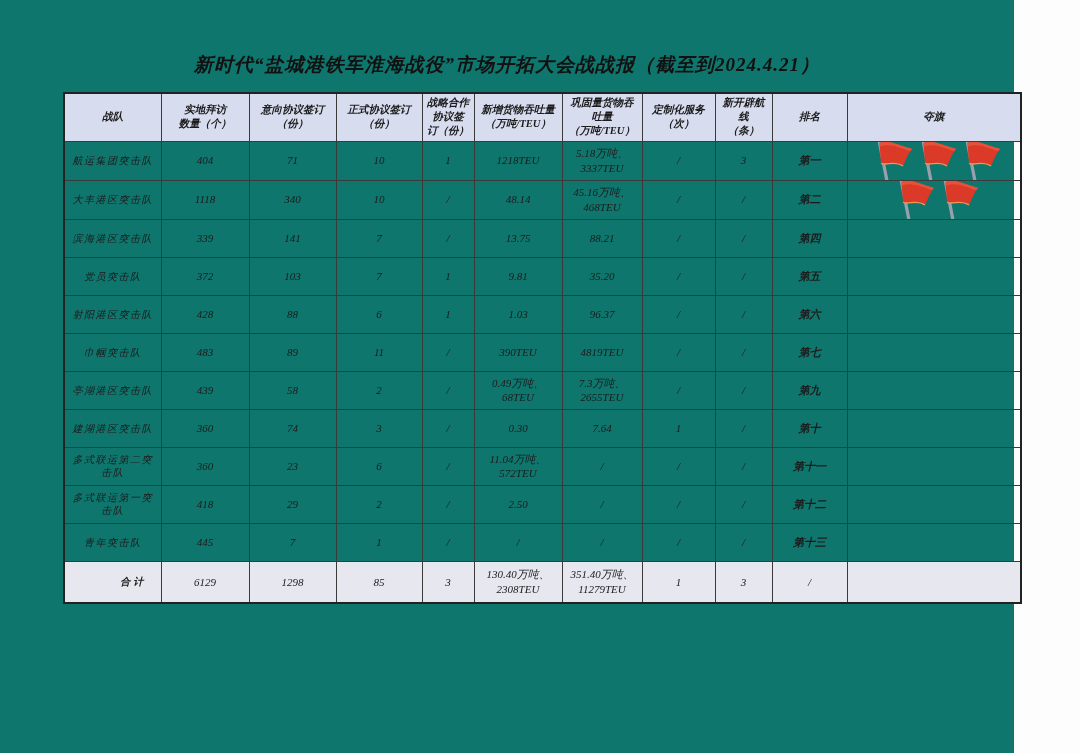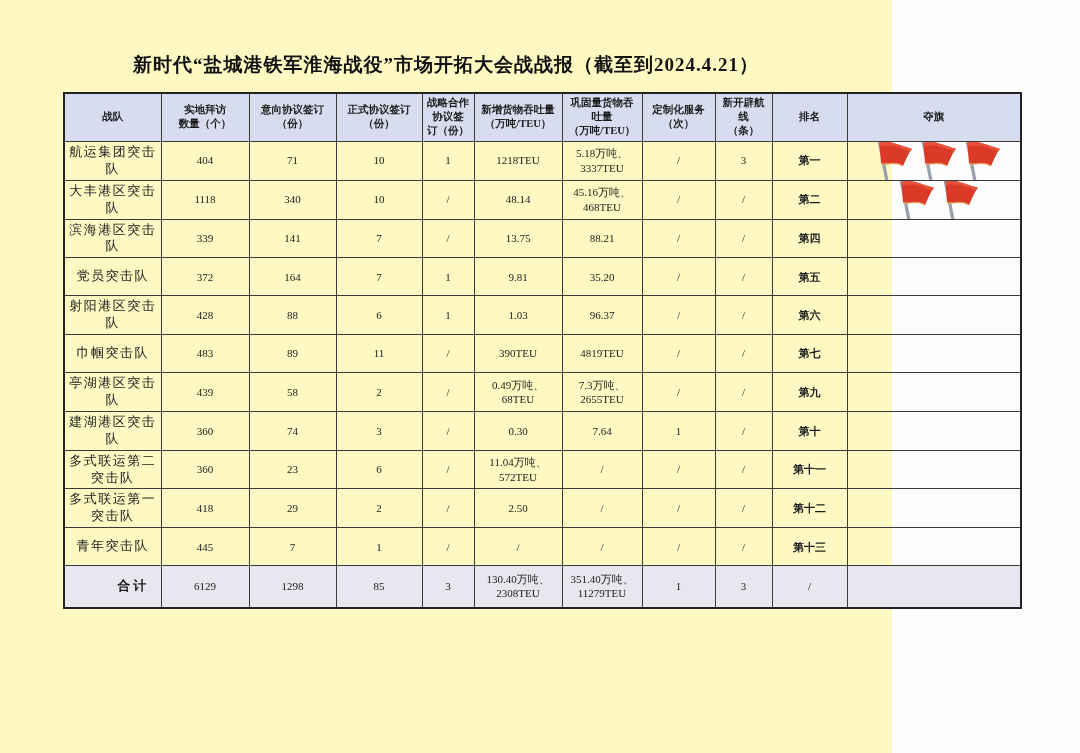--- a/index.html
+++ b/index.html
@@ -3,21 +3,21 @@
 <meta charset="utf-8">
 <style>
   :root{
     --border:#3a3a3a;
     --header-bg:#d8dcef;
     --total-bg:#e6e7ef;
   }
   *{box-sizing:border-box;margin:0;padding:0}
   html,body{width:1080px;height:753px;background:#fdfdfd;overflow:hidden;
     font-family:"Liberation Serif","DejaVu Serif",serif;color:#1b1b1b;}
-  .page{width:892px;height:753px;background:#fef9c3;position:relative;}
+  .page{width:1014px;height:753px;background:#0f766e;position:relative;font-style:italic;}
   .title{
     text-align:center;
     padding-top:52px;
     font-size:19px;
     font-weight:bold;
     letter-spacing:1px;
     color:#111;
   }
   .table-wrap{
     position:absolute;
@@ -41,21 +41,21 @@
   table{border:2px solid #222;}
   thead tr{height:45px;background:var(--header-bg);}
   thead th{
     font-size:10.5px;
     font-weight:bold;
     white-space:pre-line;
     line-height:1.35;
   }
   tbody tr{height:38px;}
   td.team{
-    font-size:13px;
+    font-size:10px;
     letter-spacing:1.5px;
   }
   td.rank{font-weight:bold;}
   tr.total-row{height:42px;background:var(--total-bg);}
   tr.total-row td.team{font-weight:bold;letter-spacing:3px;padding-left:44px;}
   td.flags-cell{padding:0;}
   .flag-box{
     display:flex;
     justify-content:center;
     align-items:center;
@@ -183,21 +183,21 @@
             <td>/</td>
             <td>/</td>
             <td class="rank">第四</td>
             <td class="flags-cell">
               <div class="flag-box"></div>
             </td>
           </tr>
           <tr>
             <td class="team">党员突击队</td>
             <td>372</td>
-            <td>164</td>
+            <td>103</td>
             <td>7</td>
             <td>1</td>
             <td>9.81</td>
             <td>35.20</td>
             <td>/</td>
             <td>/</td>
             <td class="rank">第五</td>
             <td class="flags-cell">
               <div class="flag-box"></div>
             </td>

